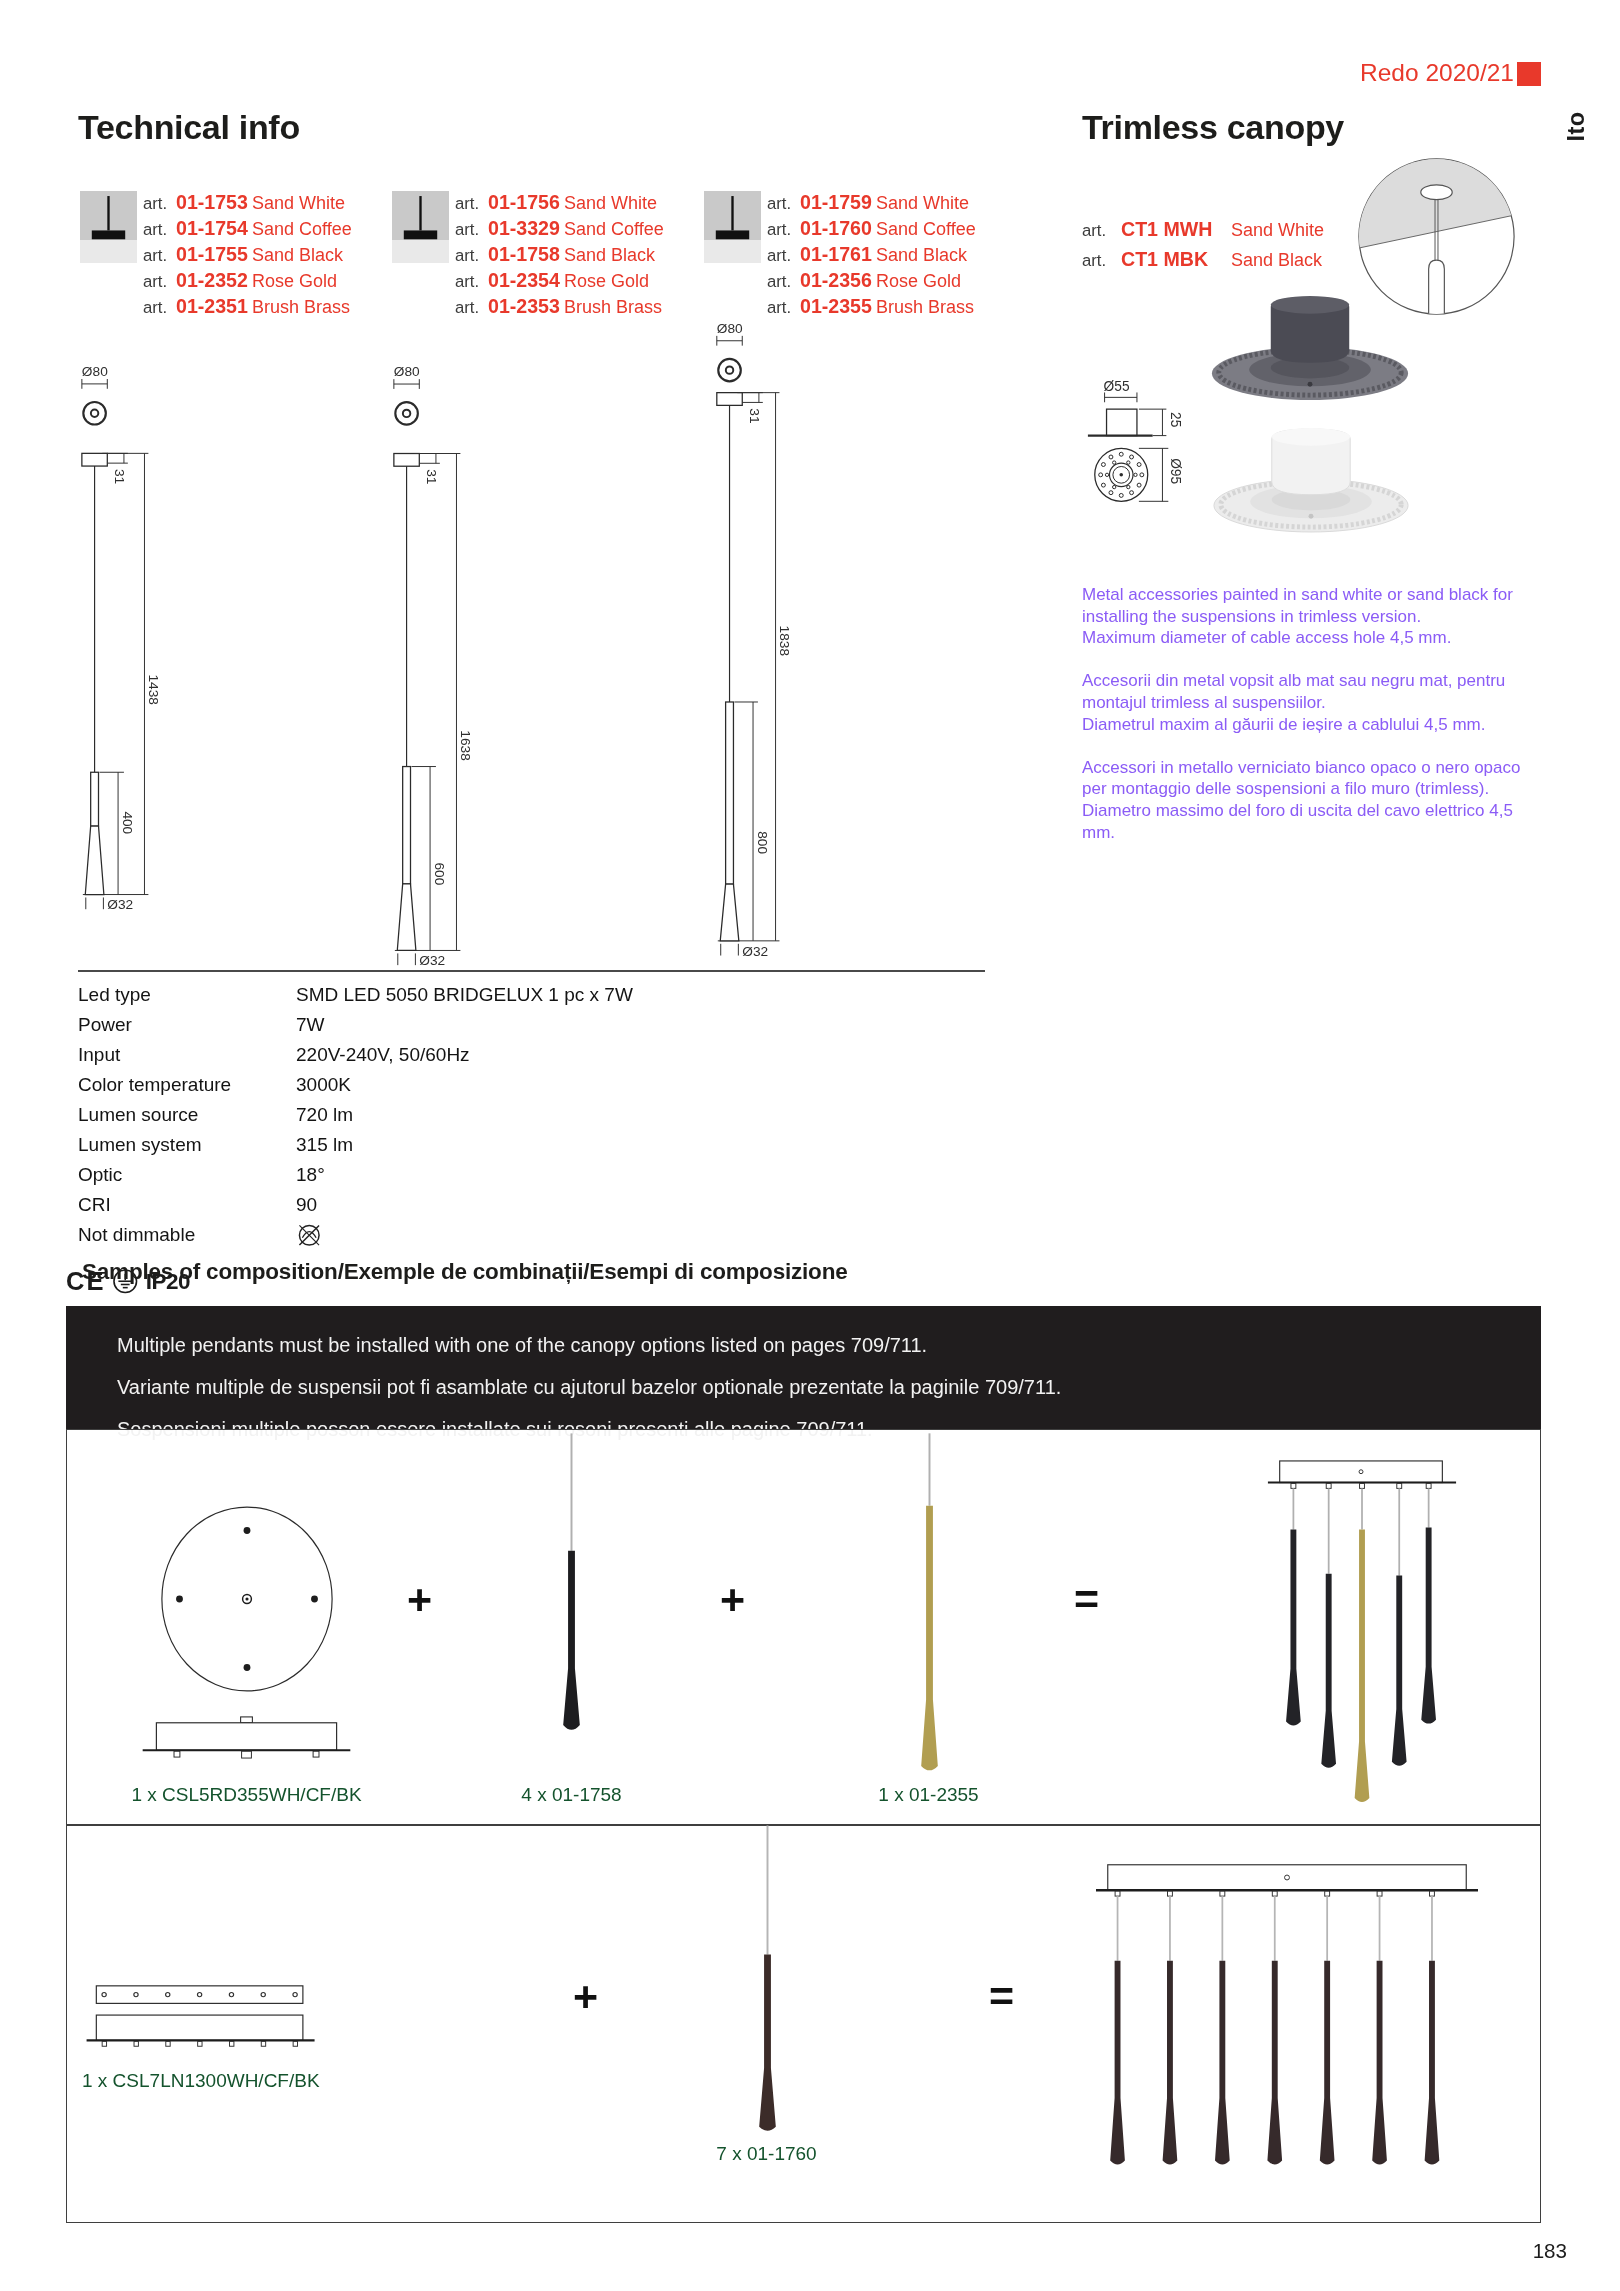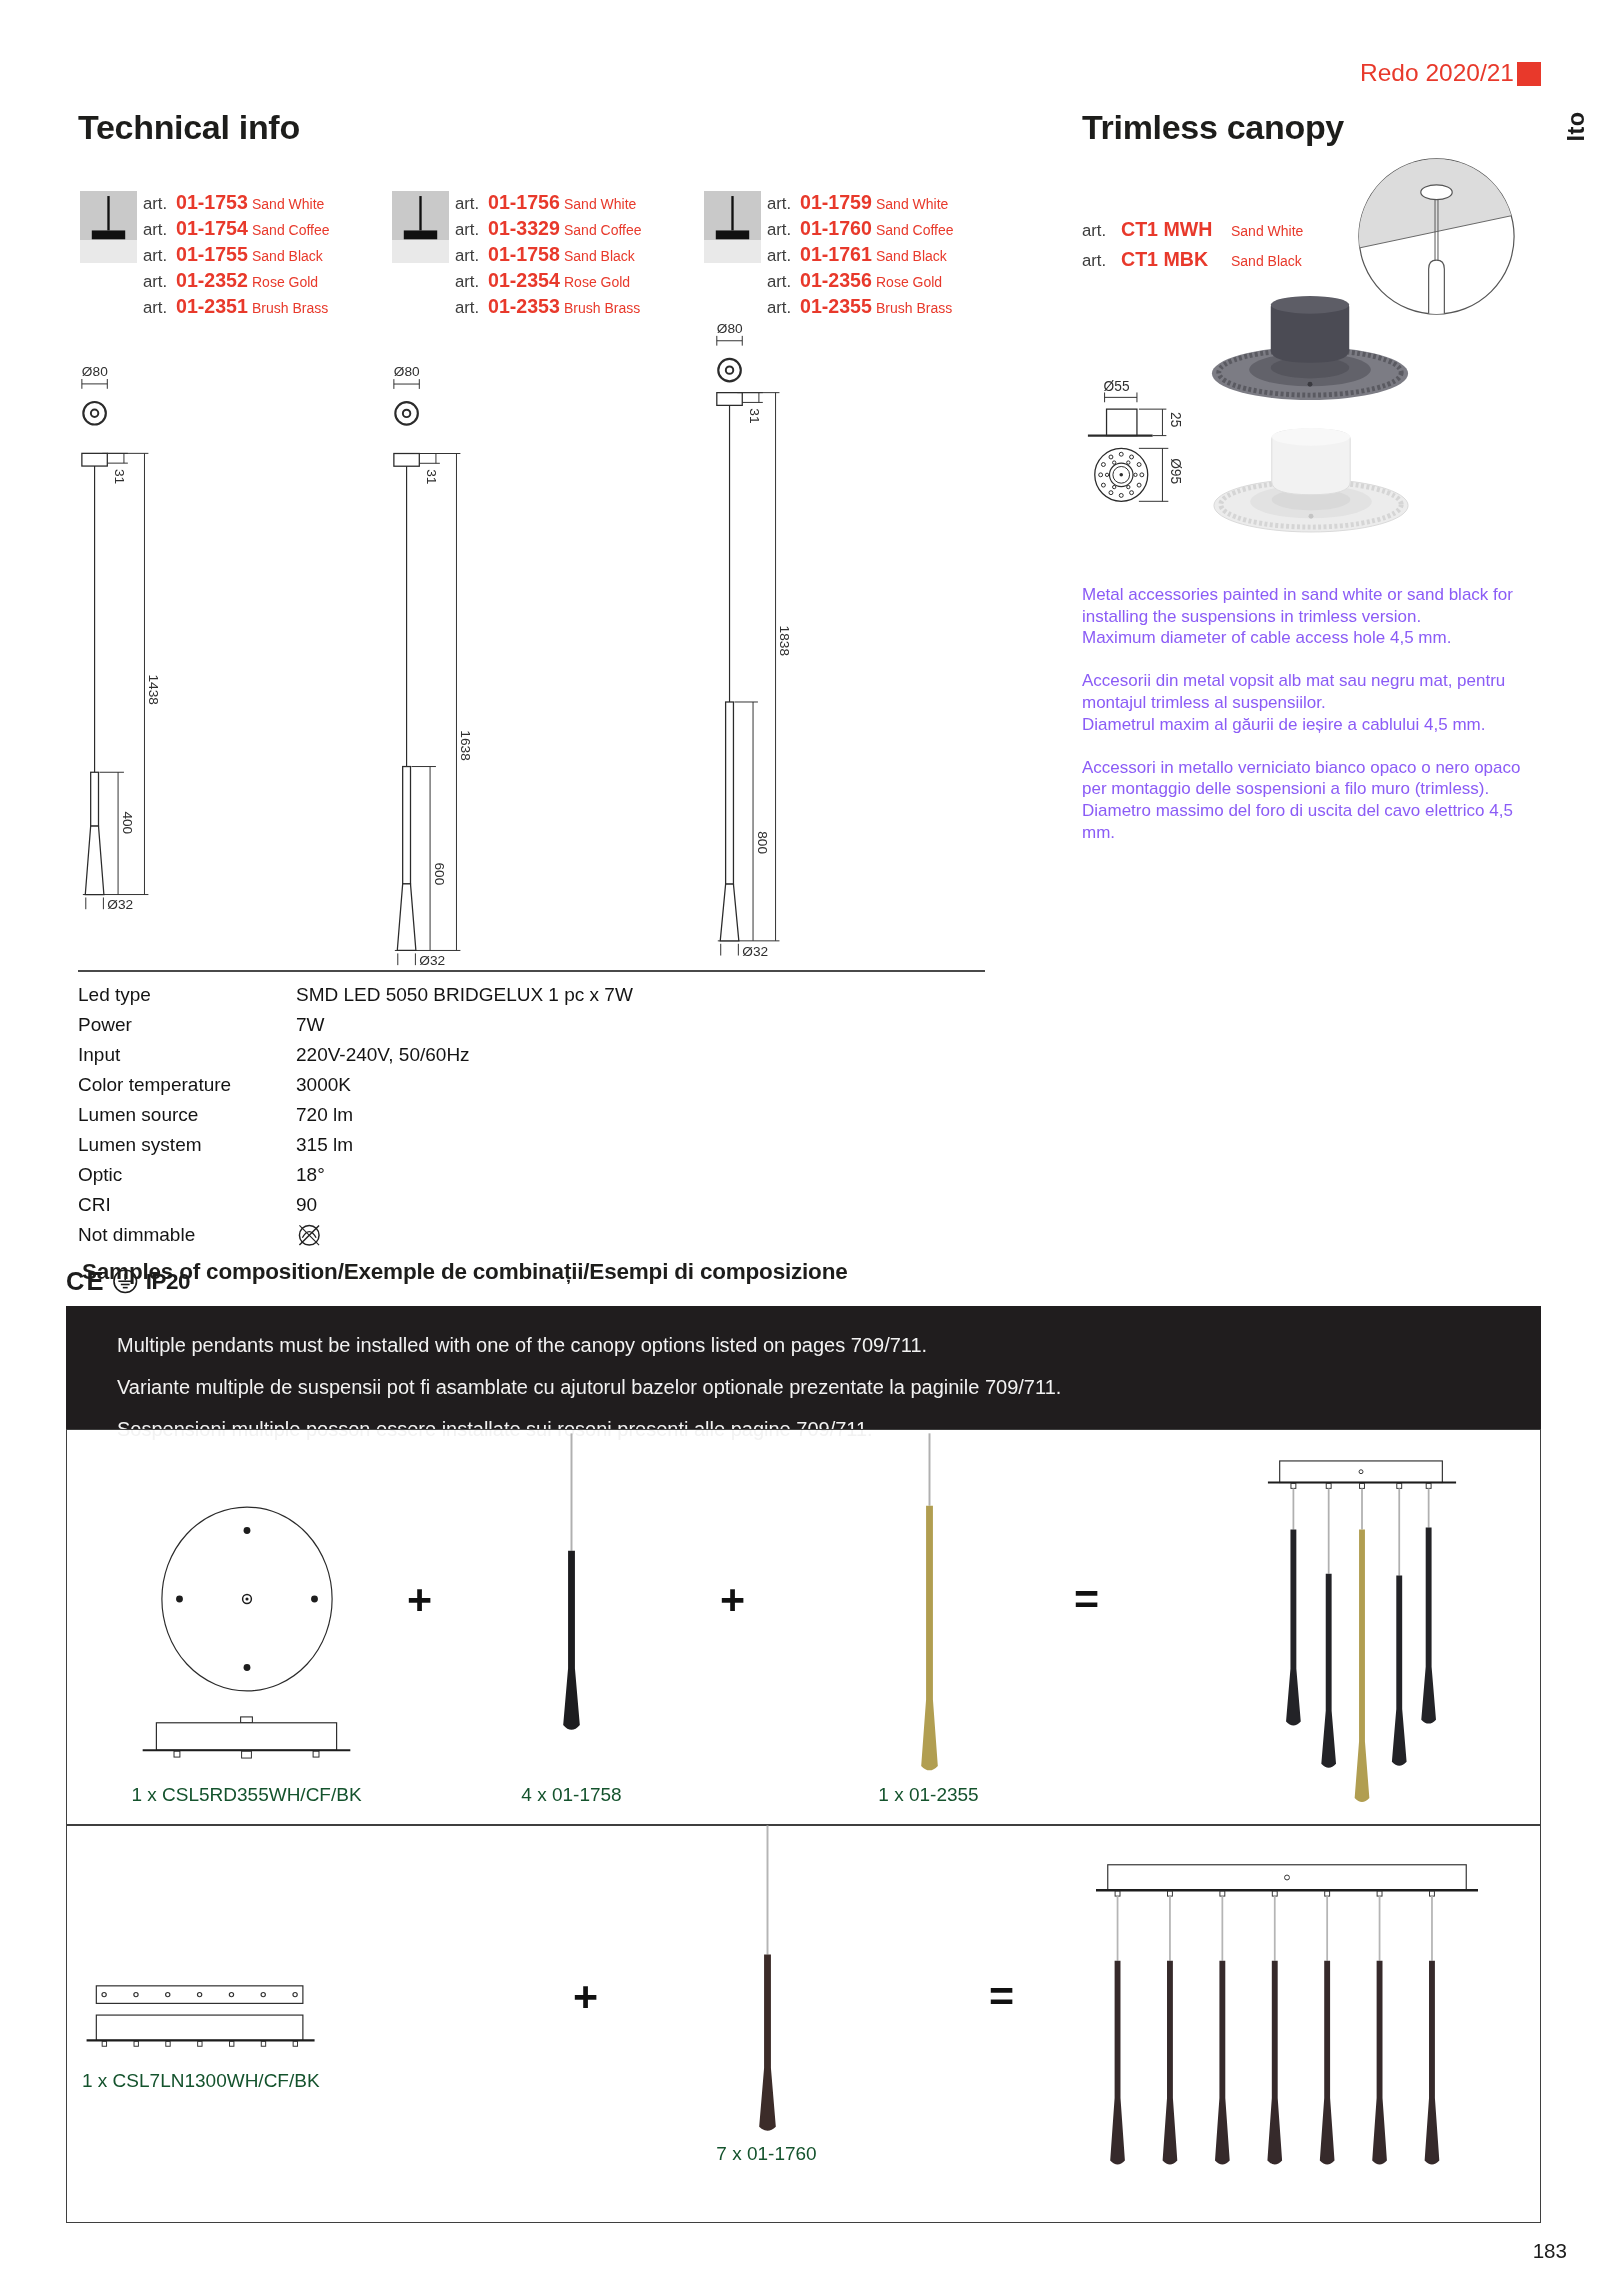--- a/index.html
+++ b/index.html
@@ -12,21 +12,21 @@
   .ito-wrap{width:33px;height:69px;display:flex;align-items:center;justify-content:center;}
   .ito-wrap span{transform:rotate(-90deg);font-size:23.5px;font-weight:700;letter-spacing:0.5px;white-space:nowrap;}
   
   .art-col{width:294px;}
   .icon-tile{position:absolute;left:0;top:0;width:57px;height:72px;
              background:linear-gradient(#c9c9c9 0 49px,#e9e9e9 49px 100%);}
   .art-rows{position:absolute;left:63px;top:0;}
   .art-row{display:flex;align-items:baseline;height:26px;white-space:nowrap;}
   .prefix{font-size:16.7px;color:#3c3c3c;width:33px;flex:none;}
   .code{font-size:19.6px;font-weight:700;color:#e8392b;width:76px;flex:none;}
-  .fin{font-size:14px;font-weight:500;color:#e8392b;}
+  .fin{font-size:18px;font-weight:500;color:#e8392b;}
   .ct-row{display:flex;align-items:baseline;height:30px;white-space:nowrap;}
   .ct-row .prefix{width:39px;}
   .ct-row .code{width:110px;}
   
   .paras{width:465px;font-size:17px;line-height:21.6px;color:#8b5cf6;}
   .paras p{margin:0 0 21.6px 0;}
   .paras span{display:block;}
   
   .rule{background:#4a4a4a;height:2px;}
   .spec-row{display:flex;align-items:center;height:30px;font-size:19px;color:#141414;}

